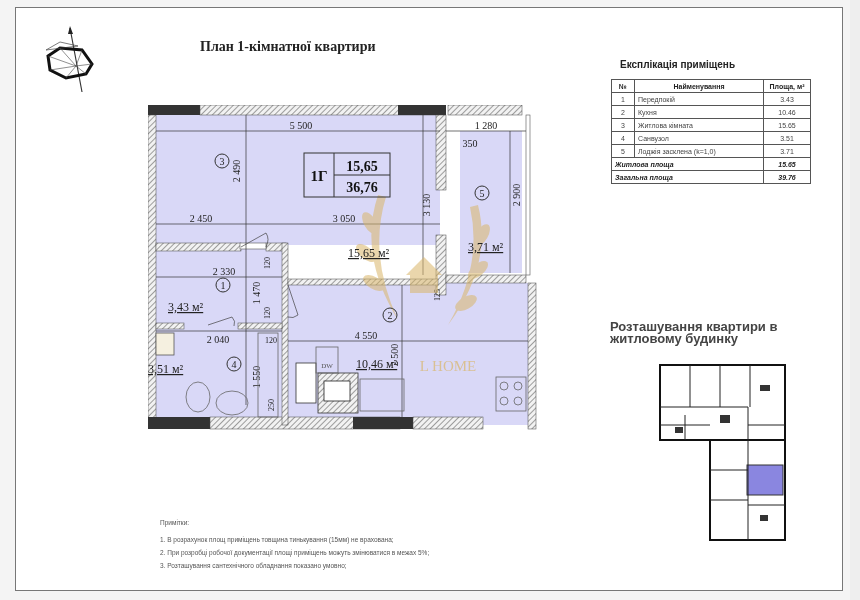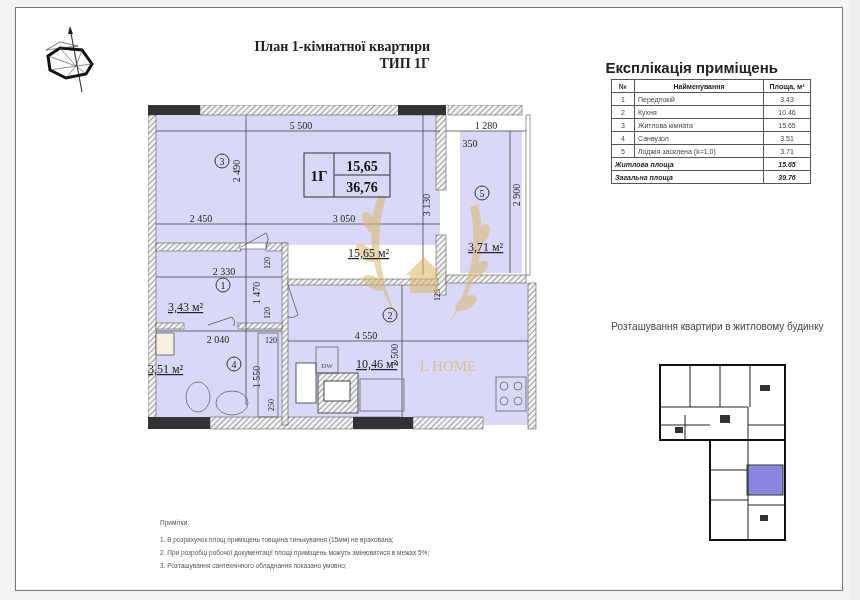--- a/index.html
+++ b/index.html
@@ -1,29 +1,29 @@
 <!DOCTYPE html>
 <html><head>
 <meta charset="utf-8">
 <style>
   html,body{margin:0;padding:0;background:#f4f4f4;}
   body{width:860px;height:600px;position:relative;overflow:hidden;font-family:"DejaVu Serif",serif;}
   .sheet{position:absolute;left:15px;top:7px;width:828px;height:584px;background:#fff;border:1px solid #777;box-sizing:border-box;}
   .scroll{position:absolute;right:0;top:0;width:10px;height:600px;background:#eee;}
-  .title{position:absolute;left:200px;top:38px;width:230px;text-align:right;font-weight:bold;font-size:14px;line-height:17px;color:#222;font-family:"Liberation Serif",serif;}
+  .title{position:absolute;left:200px;top:38px;width:230px;text-align:left;font-weight:bold;font-size:14px;line-height:17px;color:#222;font-family:"Liberation Serif",serif;}
   .compass{position:absolute;left:30px;top:20px;width:80px;height:80px;}
   .plan{position:absolute;left:148px;top:105px;width:390px;height:330px;}
-  .exp-title{position:absolute;left:598px;top:59px;width:180px;text-align:right;font-family:"Liberation Sans",sans-serif;font-weight:bold;font-size:15px;color:#222;}
+  .exp-title{position:absolute;left:620px;top:59px;width:180px;text-align:left;font-family:"Liberation Sans",sans-serif;font-weight:bold;font-size:10px;color:#222;}
   table.exp{position:absolute;left:611px;top:79px;width:200px;border-collapse:collapse;font-family:"Liberation Sans",sans-serif;font-size:7px;color:#444;}
   table.exp td,table.exp th{border:1px solid #555;height:12px;padding:0 3px;}
   table.exp th{font-weight:bold;color:#222;}
   table.exp td.num{text-align:center;width:16px;}
   table.exp td.val{text-align:center;width:40px;}
   table.exp tr.sum td{font-weight:bold;color:#222;font-style:italic;}
-  .loc-caption{position:absolute;left:610px;top:321px;width:215px;text-align:center;font-family:"Liberation Sans",sans-serif;font-size:10px;line-height:12px;color:#444;}
+  .loc-caption{position:absolute;left:610px;top:321px;width:215px;font-family:"Liberation Sans",sans-serif;font-size:13px;line-height:12px;color:#444;font-weight:bold;}
   .mini{position:absolute;left:630px;top:355px;width:170px;height:190px;}
   .notes{position:absolute;left:160px;top:516px;font-family:"Liberation Sans",sans-serif;font-size:6.5px;color:#555;line-height:13px;}
   .notes .h{margin-bottom:4px;}
 </style>
 </head>
 <body>
 
 <div class="sheet"></div>
 <div class="scroll"></div>
 
@@ -38,21 +38,20 @@
     <line x1="46" y1="46" x2="52" y2="30"></line>
       <line x1="46" y1="46" x2="62" y2="44"></line>
     <line x1="46" y1="46" x2="36" y2="58"></line>
       <line x1="46" y1="46" x2="20" y2="50"></line>
     <line x1="46" y1="46" x2="56" y2="54"></line>
   </g>
 </svg>
 
 <div class="title">
   <div>План 1-кімнатної квартири</div>
-  <div>ТИП 1Г</div>
 </div>
 
 <svg class="plan" viewBox="0 0 390 330" font-family="Liberation Serif, serif">
   <defs>
     <pattern id="hatch" width="4" height="4" patternUnits="userSpaceOnUse" patternTransform="rotate(45)">
       <rect width="4" height="4" fill="#f2f2f2"></rect>
       <line x1="0" y1="0" x2="0" y2="4" stroke="#777" stroke-width="1.4"></line>
     </pattern>
   </defs>
 

